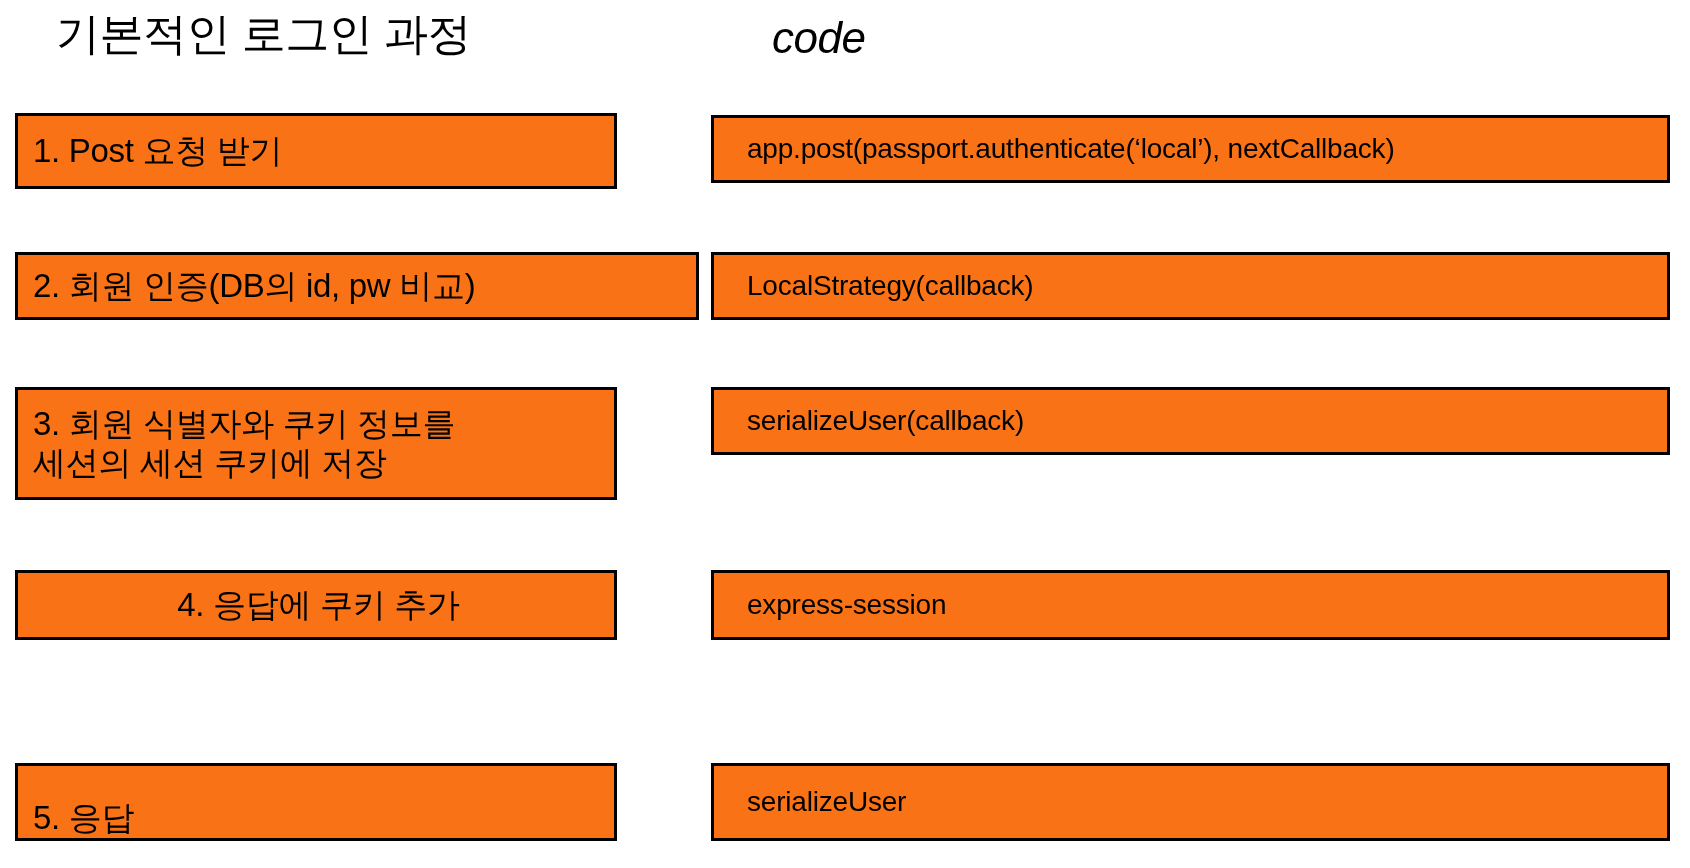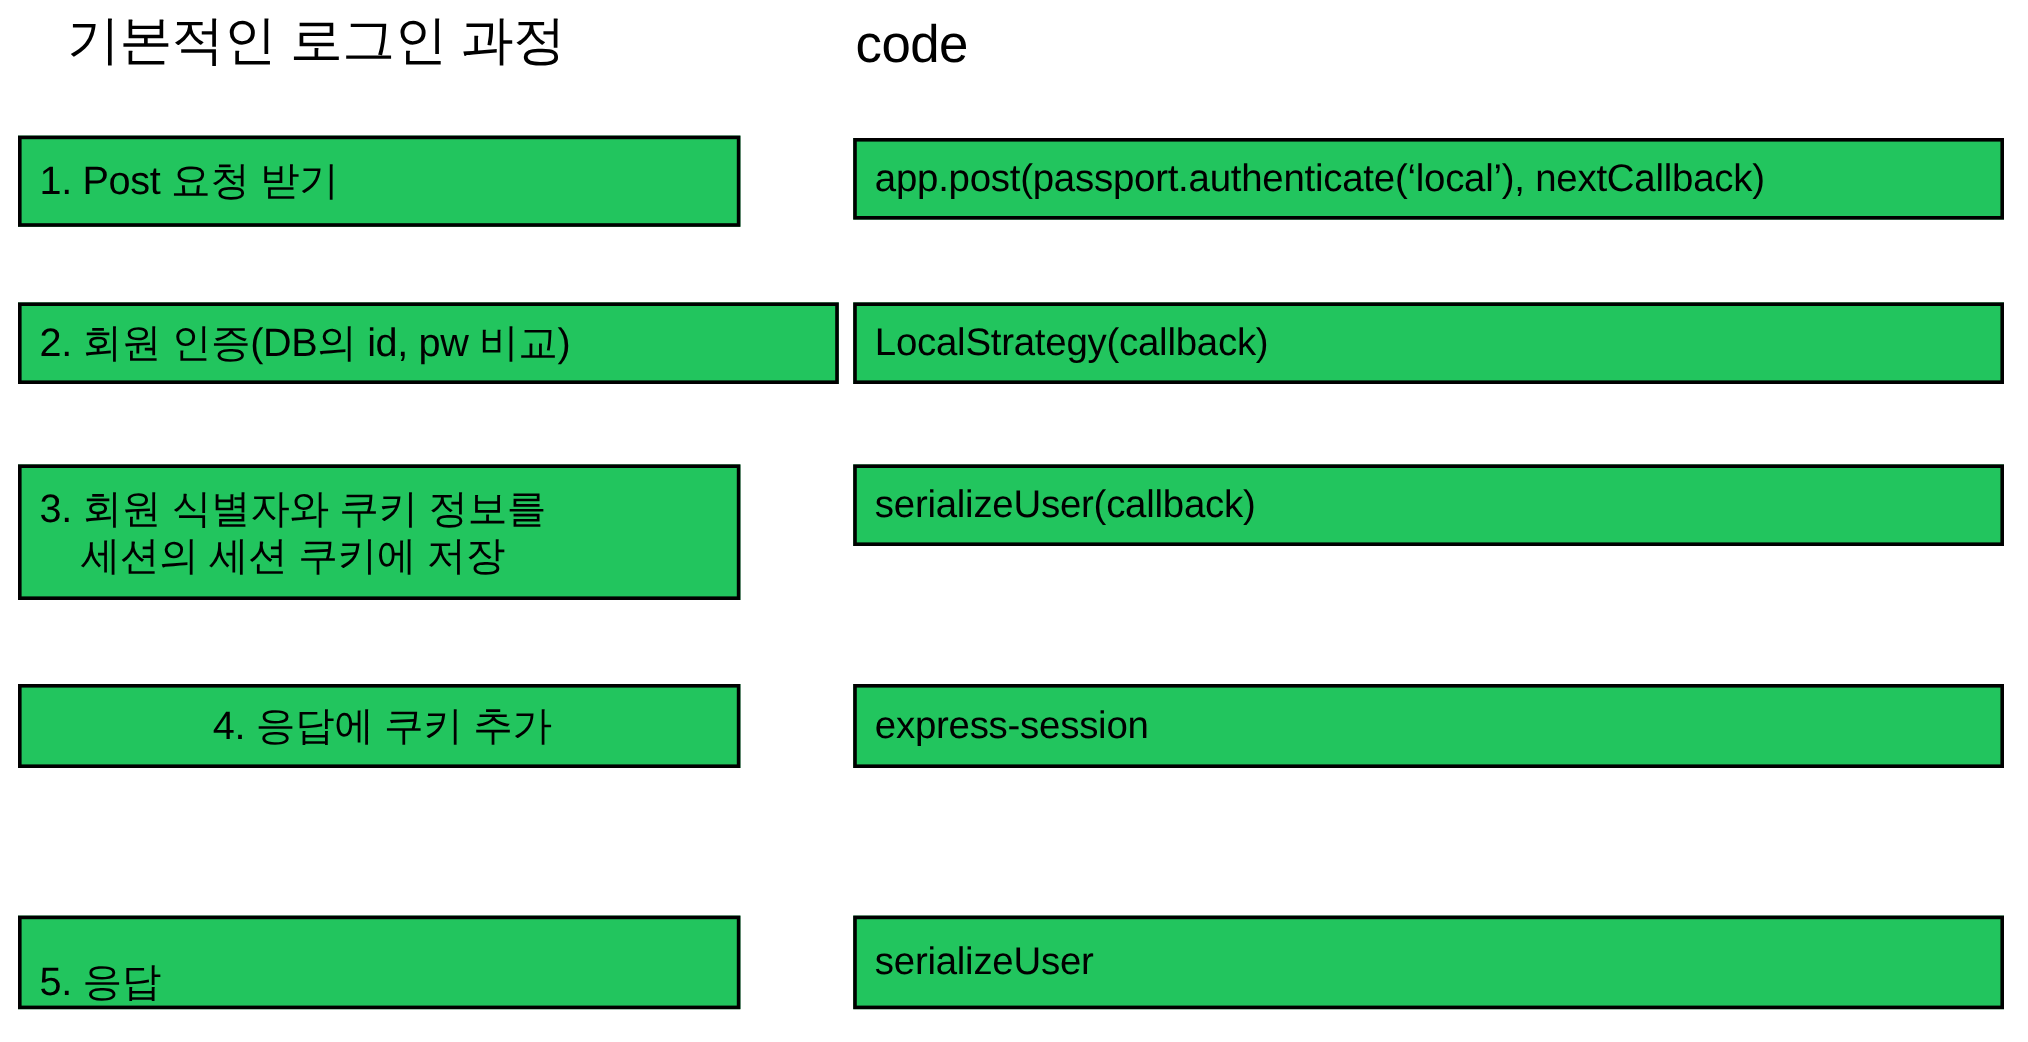--- a/index.html
+++ b/index.html
@@ -26,49 +26,50 @@
   .heading {
     position: absolute;
     font-size: 44px;
     font-weight: 400;
     color: #000000;
     line-height: 1.1;
     white-space: nowrap;
     letter-spacing: -0.5px;
   }
   #heading-left  { left: 56px;  top: 10px; }
-  #heading-right { left: 713px; top: 14px; }
+  #heading-right { left: 772px; top: 14px; font-style: italic; }
 
   .box {
     position: absolute;
-    background: #22c55e;
+    background: #f97316;
     border: 3px solid #000000;
     box-sizing: border-box;
     display: flex;
     align-items: center;
   }
   .box-text {
     display: block;
     font-size: 33px;
     line-height: 1.18;
     color: #000000;
     padding-left: 15px;
     padding-right: 10px;
     white-space: pre-line;
     letter-spacing: -0.3px;
   }
   .box-text.code {
-    font-size: 32px;
+    font-size: 28px;
     letter-spacing: -0.2px;
+    margin-left: 18px;
   }
 
   
   #step-box-1 { left: 15px; top: 113px; width: 602px;  height: 76px; }
   #step-box-2 { left: 15px; top: 252px; width: 684px;  height: 68px; }
-  #step-box-3 { left: 15px; top: 387px; width: 602px;  height: 113px; text-align: center; }
+  #step-box-3 { left: 15px; top: 387px; width: 602px;  height: 113px; }
   #step-box-4 { left: 15px; top: 570px; width: 602px;  height: 70px; justify-content: center; }
   #step-box-5 { left: 15px; top: 763px; width: 602px;  height: 78px; align-items: flex-end; }
 
   
   #code-box-1 { left: 711px; top: 115px; width: 959px; height: 68px; }
   #code-box-2 { left: 711px; top: 252px; width: 959px; height: 68px; }
   #code-box-3 { left: 711px; top: 387px; width: 959px; height: 68px; }
   #code-box-4 { left: 711px; top: 570px; width: 959px; height: 70px; }
   #code-box-5 { left: 711px; top: 763px; width: 959px; height: 78px; }
 </style>

